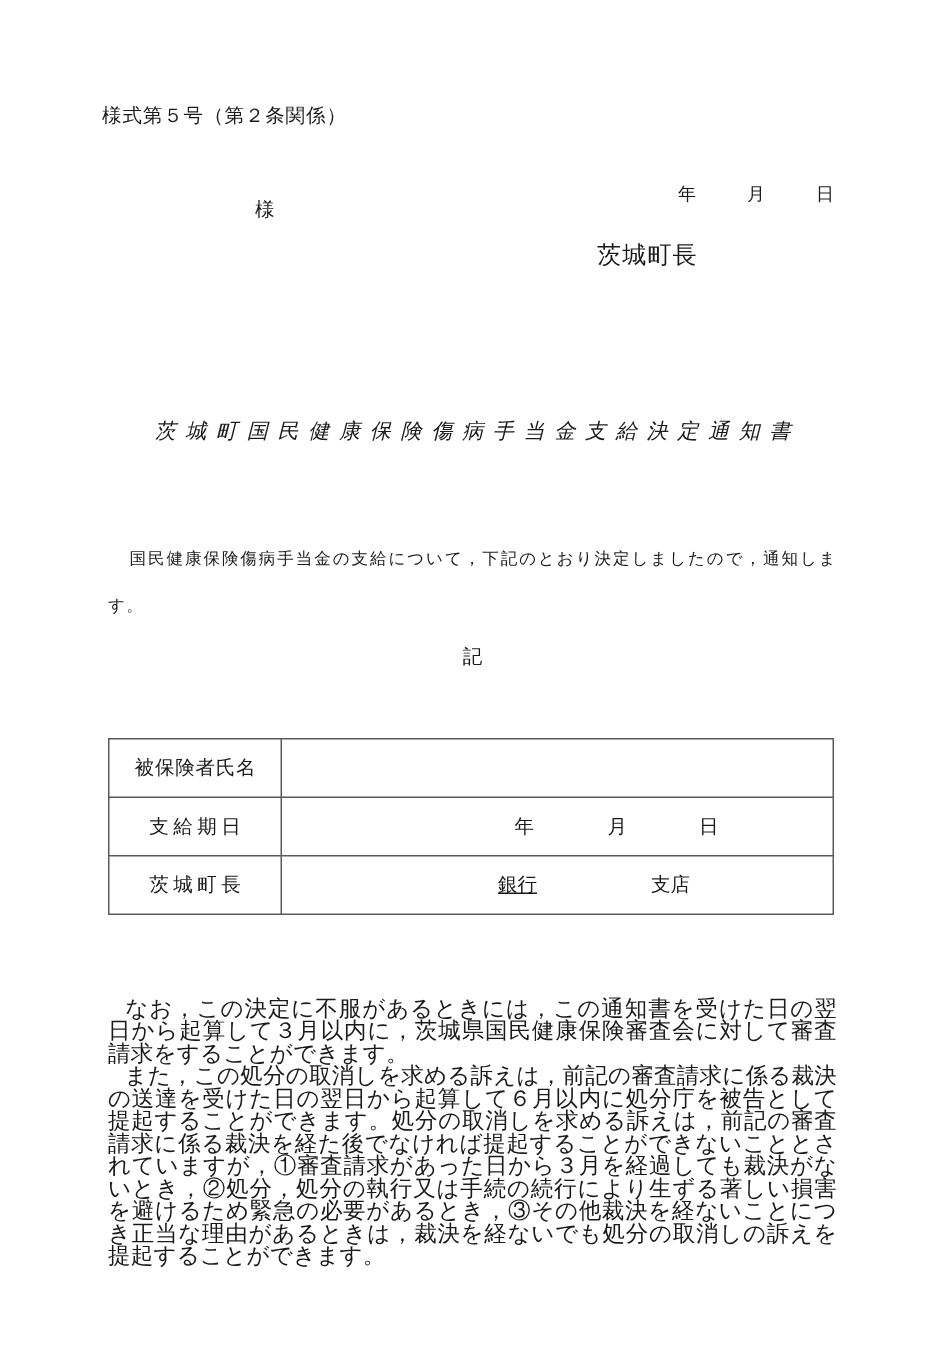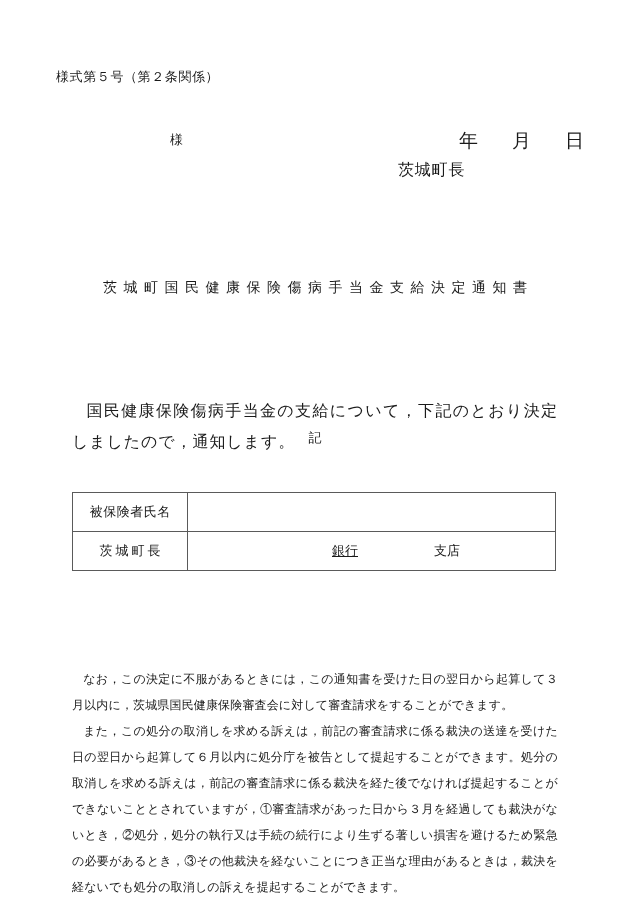--- a/index.html
+++ b/index.html
@@ -19,30 +19,30 @@
     position: absolute;
     inset: 0;
     width: 630px;
     height: 903px;
   }
 
   
   .abs { position: absolute; white-space: pre; }
 
   .form-no {
-    left: 56px;
+    left: 68px;
     top: 68px;
     font-size: 13px;
     letter-spacing: 0.6px;
   }
 
   .date-line {
     left: 440px;
     top: 106px;
-    font-size: 19px;
+    font-size: 12px;
   }
   .date-line .seg { display: inline-block; }
   .date-line .gap-a { width: 34px; display: inline-block; }
   .date-line .gap-b { width: 34px; display: inline-block; }
 
   .addressee {
     left: 170px;
     top: 131px;
     font-size: 13px;
   }
@@ -55,32 +55,32 @@
   }
 
   .doc-title {
     left: 0;
     top: 279px;
     width: 630px;
     text-align: center;
     font-size: 14px;
     letter-spacing: 6.5px;
     text-indent: 6.5px;
+    font-style: italic;
   }
 
   .body-para {
     left: 72px;
     top: 358px;
     width: 486px;
-    font-size: 16px;
+    font-size: 11px;
     line-height: 31px;
     letter-spacing: 0.9px;
     white-space: normal;
     text-align: justify;
-    margin-top: 37px;
   }
   .body-para .indent { display: inline-block; width: 14px; }
 
   .ki-mark {
     left: 0;
     top: 429px;
     width: 630px;
     text-align: center;
     font-size: 13px;
   }
@@ -115,22 +115,22 @@
     position: relative;
   }
   .v-abs { position: absolute; white-space: pre; font-size: 13px; top: 50%; transform: translateY(-50%); }
 
   
   .footer {
     position: absolute;
     left: 72px;
     top: 666px;
     width: 486px;
-    font-size: 12px;
-    line-height: 26px;
+    font-size: 15px;
+    line-height: 15px;
     letter-spacing: 0.15px;
   }
   .footer p {
     margin: 0;
     text-align: justify;
     text-justify: inter-ideograph;
     white-space: normal;
   }
   .footer p .lead { display: inline-block; width: 11px; }
 </style>
@@ -157,20 +157,28 @@
 
   <table class="info-table">
     <tbody>
       <tr>
         <td class="label tight">被保険者氏名</td>
         <td class="value">
           <span class="v-abs" style="left:0;"></span>
         </td>
       </tr>
       <tr>
+        <td class="label">支給期日</td>
+        <td class="value">
+          <span class="v-abs" style="left:155px;">年</span>
+          <span class="v-abs" style="left:217px;">月</span>
+          <span class="v-abs" style="left:278px;">日</span>
+        </td>
+      </tr>
+      <tr>
         <td class="label">茨城町長</td>
         <td class="value">
           <span class="v-abs" style="left:144px;text-decoration:underline;">銀行</span>
           <span class="v-abs" style="left:246px;">支店</span>
         </td>
       </tr>
     </tbody>
   </table>
 
   <div class="footer">

